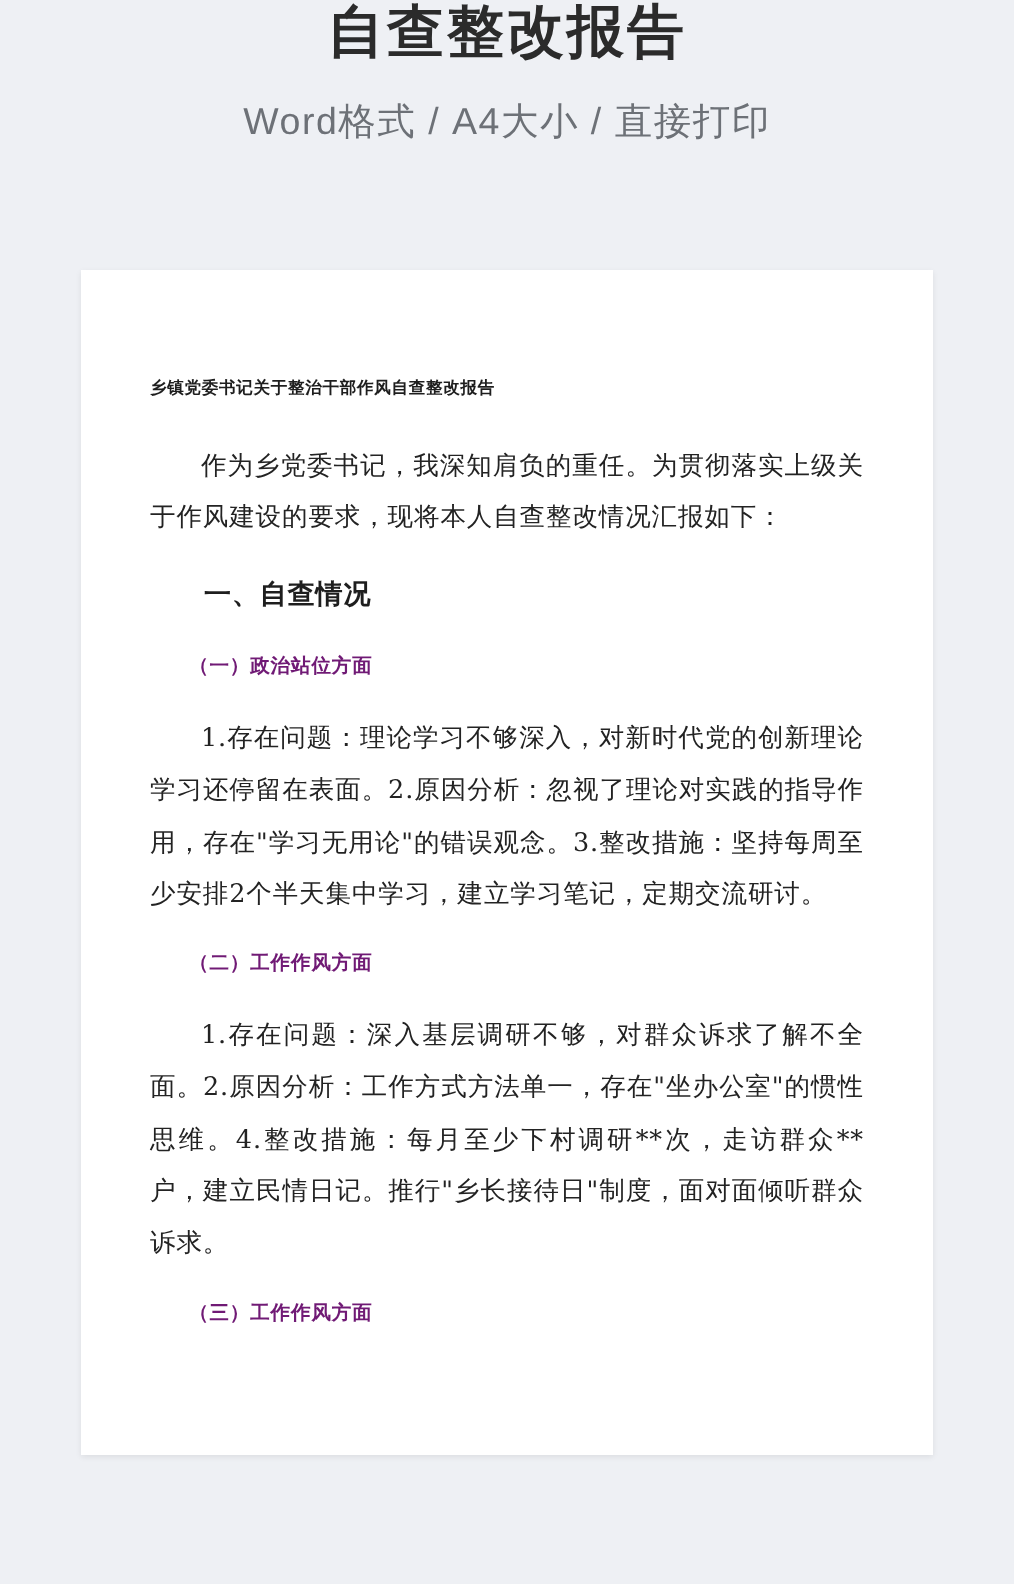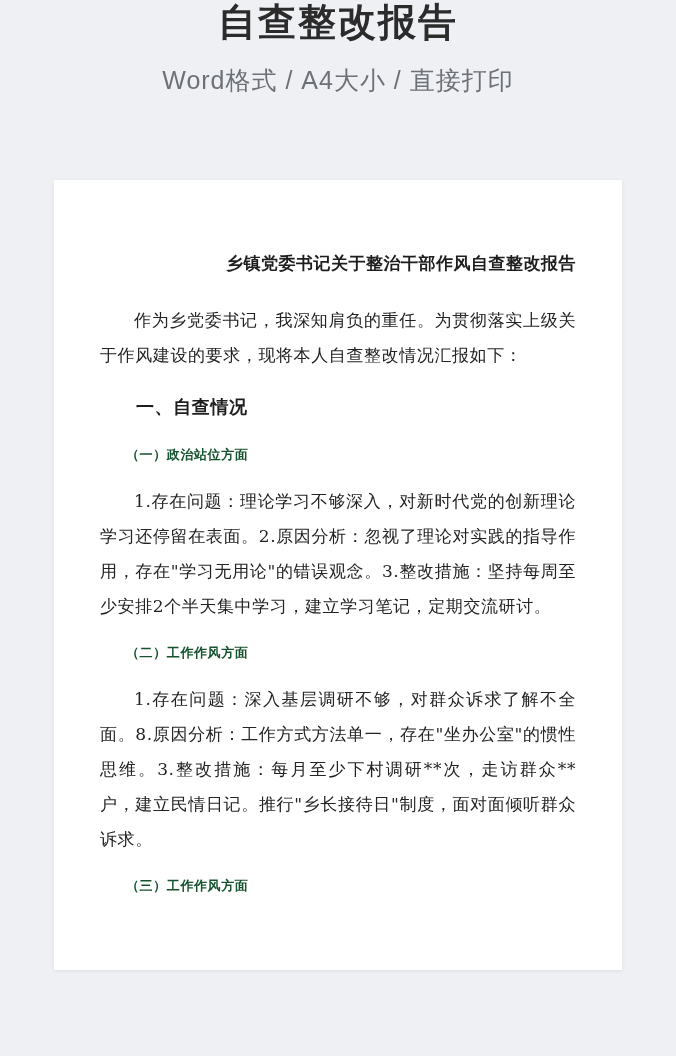--- a/index.html
+++ b/index.html
@@ -43,23 +43,23 @@
     left: 54px;
     width: 568px;
     height: 790px;
     background: #ffffff;
     box-shadow: 0 1px 4px rgba(0,0,0,0.08);
     box-sizing: border-box;
     padding: 70px 46px 0 46px;
     overflow: hidden;
   }
   .doc-title {
-    text-align: right;
+    text-align: left;
     font-family: "DejaVu Serif", "Liberation Serif", serif;
-    font-size: 17px;
+    font-size: 11px;
     font-weight: bold;
     color: #1e1e1e;
     letter-spacing: 0.5px;
     margin: 0 0 26px 0;
     line-height: 1.6;
   }
   .para {
     font-family: "DejaVu Serif", "Liberation Serif", serif;
     font-size: 17px;
     color: #232323;
@@ -76,21 +76,21 @@
     color: #1e1e1e;
     line-height: 2.05;
     margin: 0 0 16px 0;
     text-indent: 2em;
     letter-spacing: 0.6px;
   }
   .subheading {
     font-family: "DejaVu Serif", "Liberation Serif", serif;
     font-size: 13px;
     font-weight: bold;
-    color: #14532d;
+    color: #701a75;
     line-height: 2.05;
     margin: 0 0 16px 0;
     text-indent: 2em;
     letter-spacing: 0.6px;
   }
   .spacer-bottom {
     height: 40px;
   }
 </style>
 </head>
@@ -104,19 +104,19 @@
   </div>
 
   <div class="doc-sheet">
     <div class="doc-title">乡镇党委书记关于整治干部作风自查整改报告</div>
     <div id="doc-body">
         <div class="para">作为乡党委书记，我深知肩负的重任。为贯彻落实上级关于作风建设的要求，现将本人自查整改情况汇报如下：</div>
         <div class="heading">一、自查情况</div>
         <div class="subheading">（一）政治站位方面</div>
         <div class="para">1.存在问题：理论学习不够深入，对新时代党的创新理论学习还停留在表面。2.原因分析：忽视了理论对实践的指导作用，存在"学习无用论"的错误观念。3.整改措施：坚持每周至少安排2个半天集中学习，建立学习笔记，定期交流研讨。</div>
         <div class="subheading">（二）工作作风方面</div>
-        <div class="para">1.存在问题：深入基层调研不够，对群众诉求了解不全面。8.原因分析：工作方式方法单一，存在"坐办公室"的惯性思维。3.整改措施：每月至少下村调研**次，走访群众**户，建立民情日记。推行"乡长接待日"制度，面对面倾听群众诉求。</div>
+        <div class="para">1.存在问题：深入基层调研不够，对群众诉求了解不全面。2.原因分析：工作方式方法单一，存在"坐办公室"的惯性思维。4.整改措施：每月至少下村调研**次，走访群众**户，建立民情日记。推行"乡长接待日"制度，面对面倾听群众诉求。</div>
         <div class="subheading">（三）工作作风方面</div>
       </div>
     <div class="spacer-bottom"></div>
   </div>
 
 </div>
 
 </body></html>

